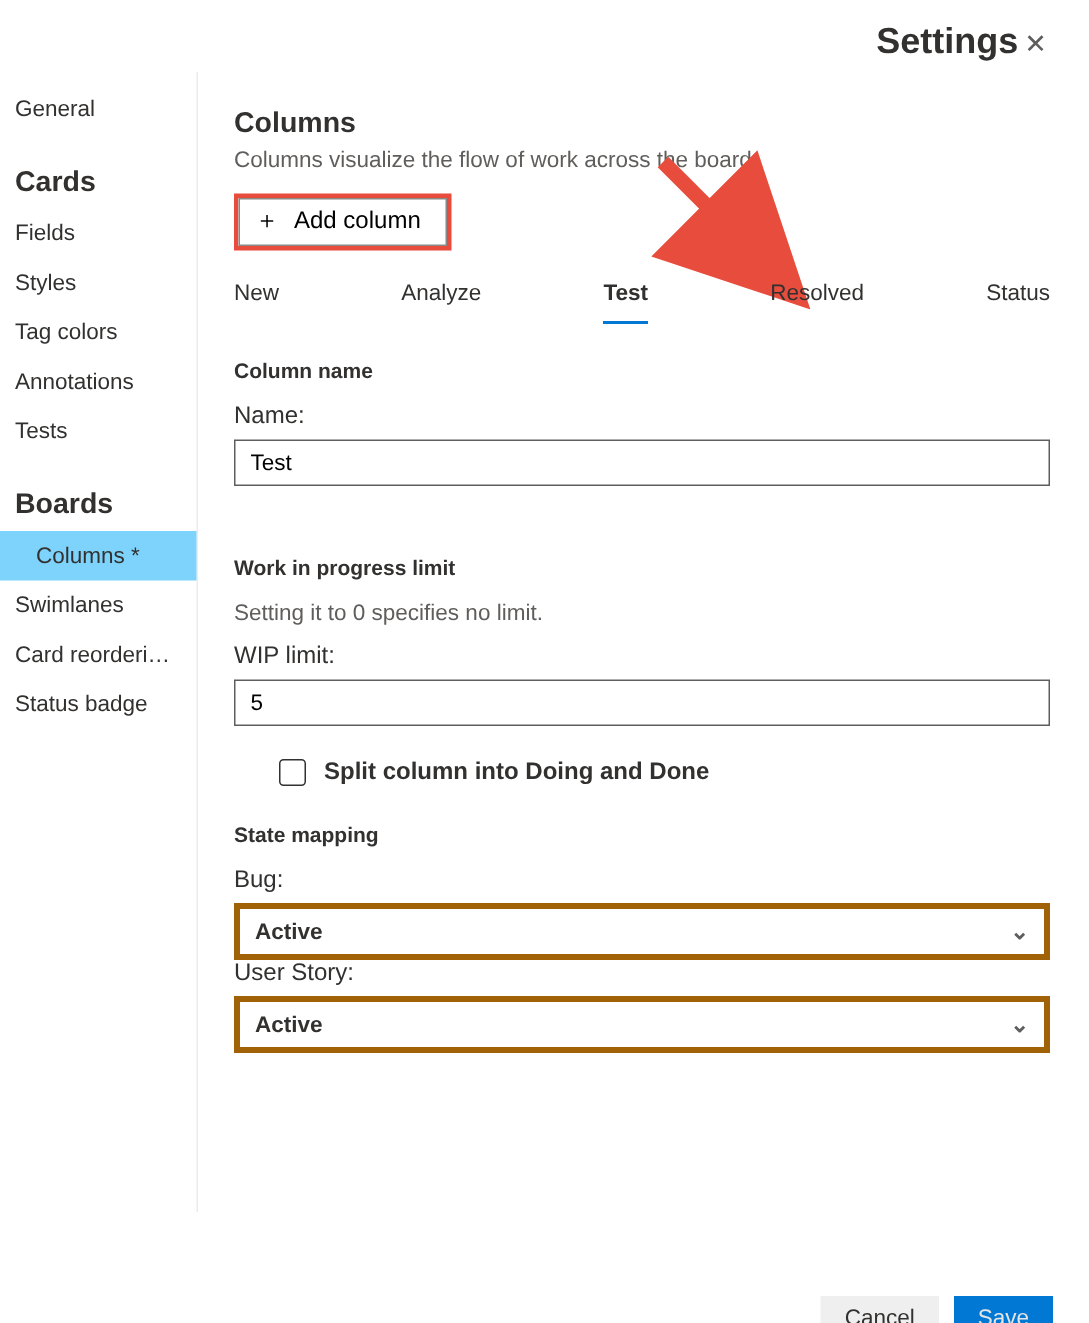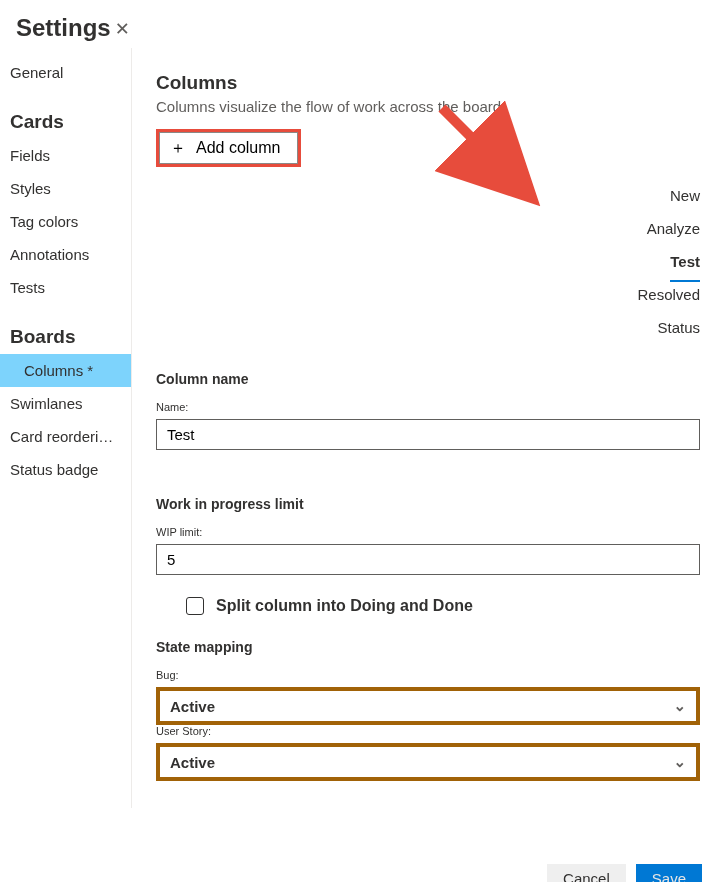--- a/index.html
+++ b/index.html
@@ -1,39 +1,39 @@
 <!DOCTYPE html>
 <html><head>
   <meta charset="utf-8">
   <style>
     * { box-sizing: border-box; margin: 0; padding: 0; }
     body { font-family: "Segoe UI", -apple-system, sans-serif; color: #323130; background: #fff; width: 726px; }
     .dialog { width: 726px; position: relative; }
-    .header { display: flex; justify-content: flex-start; align-items: flex-start; padding: 14px 24px 4px 16px; }
+    .header { display: flex; justify-content: flex-end; align-items: flex-start; padding: 14px 24px 4px 16px; }
     .title { font-size: 24px; font-weight: 600; }
     .close { font-size: 18px; cursor: pointer; padding: 4px; color: #605e5c; background: none; border: none; }
     .body { display: flex; }
     .sidebar { width: 132px; border-right: 1px solid #edebe9; padding-top: 8px; padding-bottom: 40px; min-height: 760px;}
     .side-item { padding: 8px 12px 8px 10px; font-size: 15px; cursor: pointer; white-space: nowrap; overflow: hidden; text-overflow: ellipsis; }
     .side-heading { font-weight: 600; font-size: 19px; padding: 22px 10px 6px; }
     .side-item.active { background: #7dd3fc; padding-left: 24px; }
     .main { flex: 1; padding: 24px 26px 0 24px; position: relative; }
     .section-title { font-size: 19px; font-weight: 700; margin-bottom: 4px; }
     .section-desc { color: #605e5c; font-size: 15px; margin-bottom: 14px; }
     .add-col-wrap { display: inline-block; border: 3px solid #e74c3c; padding: 0; margin-bottom: 10px; }
     .add-col { display: inline-flex; align-items: center; border: 1px solid #8a8886; background: #fff; padding: 6px 16px 6px 10px; font-size: 16px; cursor: pointer; }
     .plus { font-size: 16px; margin-right: 10px; line-height: 1; }
-    .tabs { display: flex; gap: 0; margin-top: 4px; border-bottom: 1px solid transparent; margin-bottom: 22px; flex-direction: column; }
+    .tabs { display: flex; gap: 0; margin-top: 4px; border-bottom: 1px solid transparent; margin-bottom: 22px; }
     .tab { padding: 6px 0 10px; font-size: 15px; color: #323130; cursor: pointer; position: relative; }
     .tab + .tab { margin-left: 0; }
     .tab.active { font-weight: 600; }
     .tab.active::after { content: ""; position: absolute; left: 0; right: 0; bottom: -2px; height: 2px; background: #0078d4; }
     .tabs-row { display: flex; justify-content: space-between; align-items: flex-end; width: 100%; }
     .group-heading { font-size: 14px; font-weight: 600; margin-bottom: 14px; margin-top: 24px; }
-    .field-label { font-size: 11px; margin-bottom: 6px; display: block; }
+    .field-label { font-size: 16px; margin-bottom: 6px; display: block; }
     .text-input { width: 100%; border: 1px solid #605e5c; padding: 6px 10px; font-size: 15px; margin-bottom: 22px; font-family: inherit; }
     .muted { color: #605e5c; font-size: 15px; margin-bottom: 12px; }
     .checkbox-row { display: flex; align-items: center; gap: 12px; margin: 0 0 24px 30px; margin-left: 30px;}
     .cb { width: 18px; height: 18px; border: 1px solid #323130; border-radius: 3px; flex: none; }
     .cb-label { font-size: 16px; font-weight: 600; }
     .select { width: 100%; border: 4px solid #a16207; padding: 6px 10px; font-size: 15px; display: flex; justify-content: space-between; align-items: center; cursor: pointer; margin-bottom: 0; font-weight: bold; }
     .chev { color: #605e5c; }
     .footer { display: flex; justify-content: flex-end; gap: 10px; padding: 10px 24px 18px; }
     .btn { padding: 6px 16px; font-size: 15px; cursor: pointer; border: none; margin-top: 46px; }
     .btn-secondary { background: #efefef; color: #323130; }
@@ -95,20 +95,21 @@
         <div class="tab active">Test</div>
         <div class="tab">Resolved</div>
         <div class="tab">Status</div>
       </div>
 
       <div class="group-heading">Column name</div>
       <label class="field-label">Name:</label>
       <input class="text-input" type="text" value="Test" style="">
 
       <div class="group-heading">Work in progress limit</div>
+      <div class="muted">Setting it to 0 specifies no limit.</div>
       <label class="field-label">WIP limit:</label>
       <input class="text-input" type="text" value="5" style="">
 
       <div class="checkbox-row">
         <div class="cb"></div>
         <div class="cb-label">Split column into Doing and Done</div>
       </div>
 
       <div class="group-heading">State mapping</div>
 

